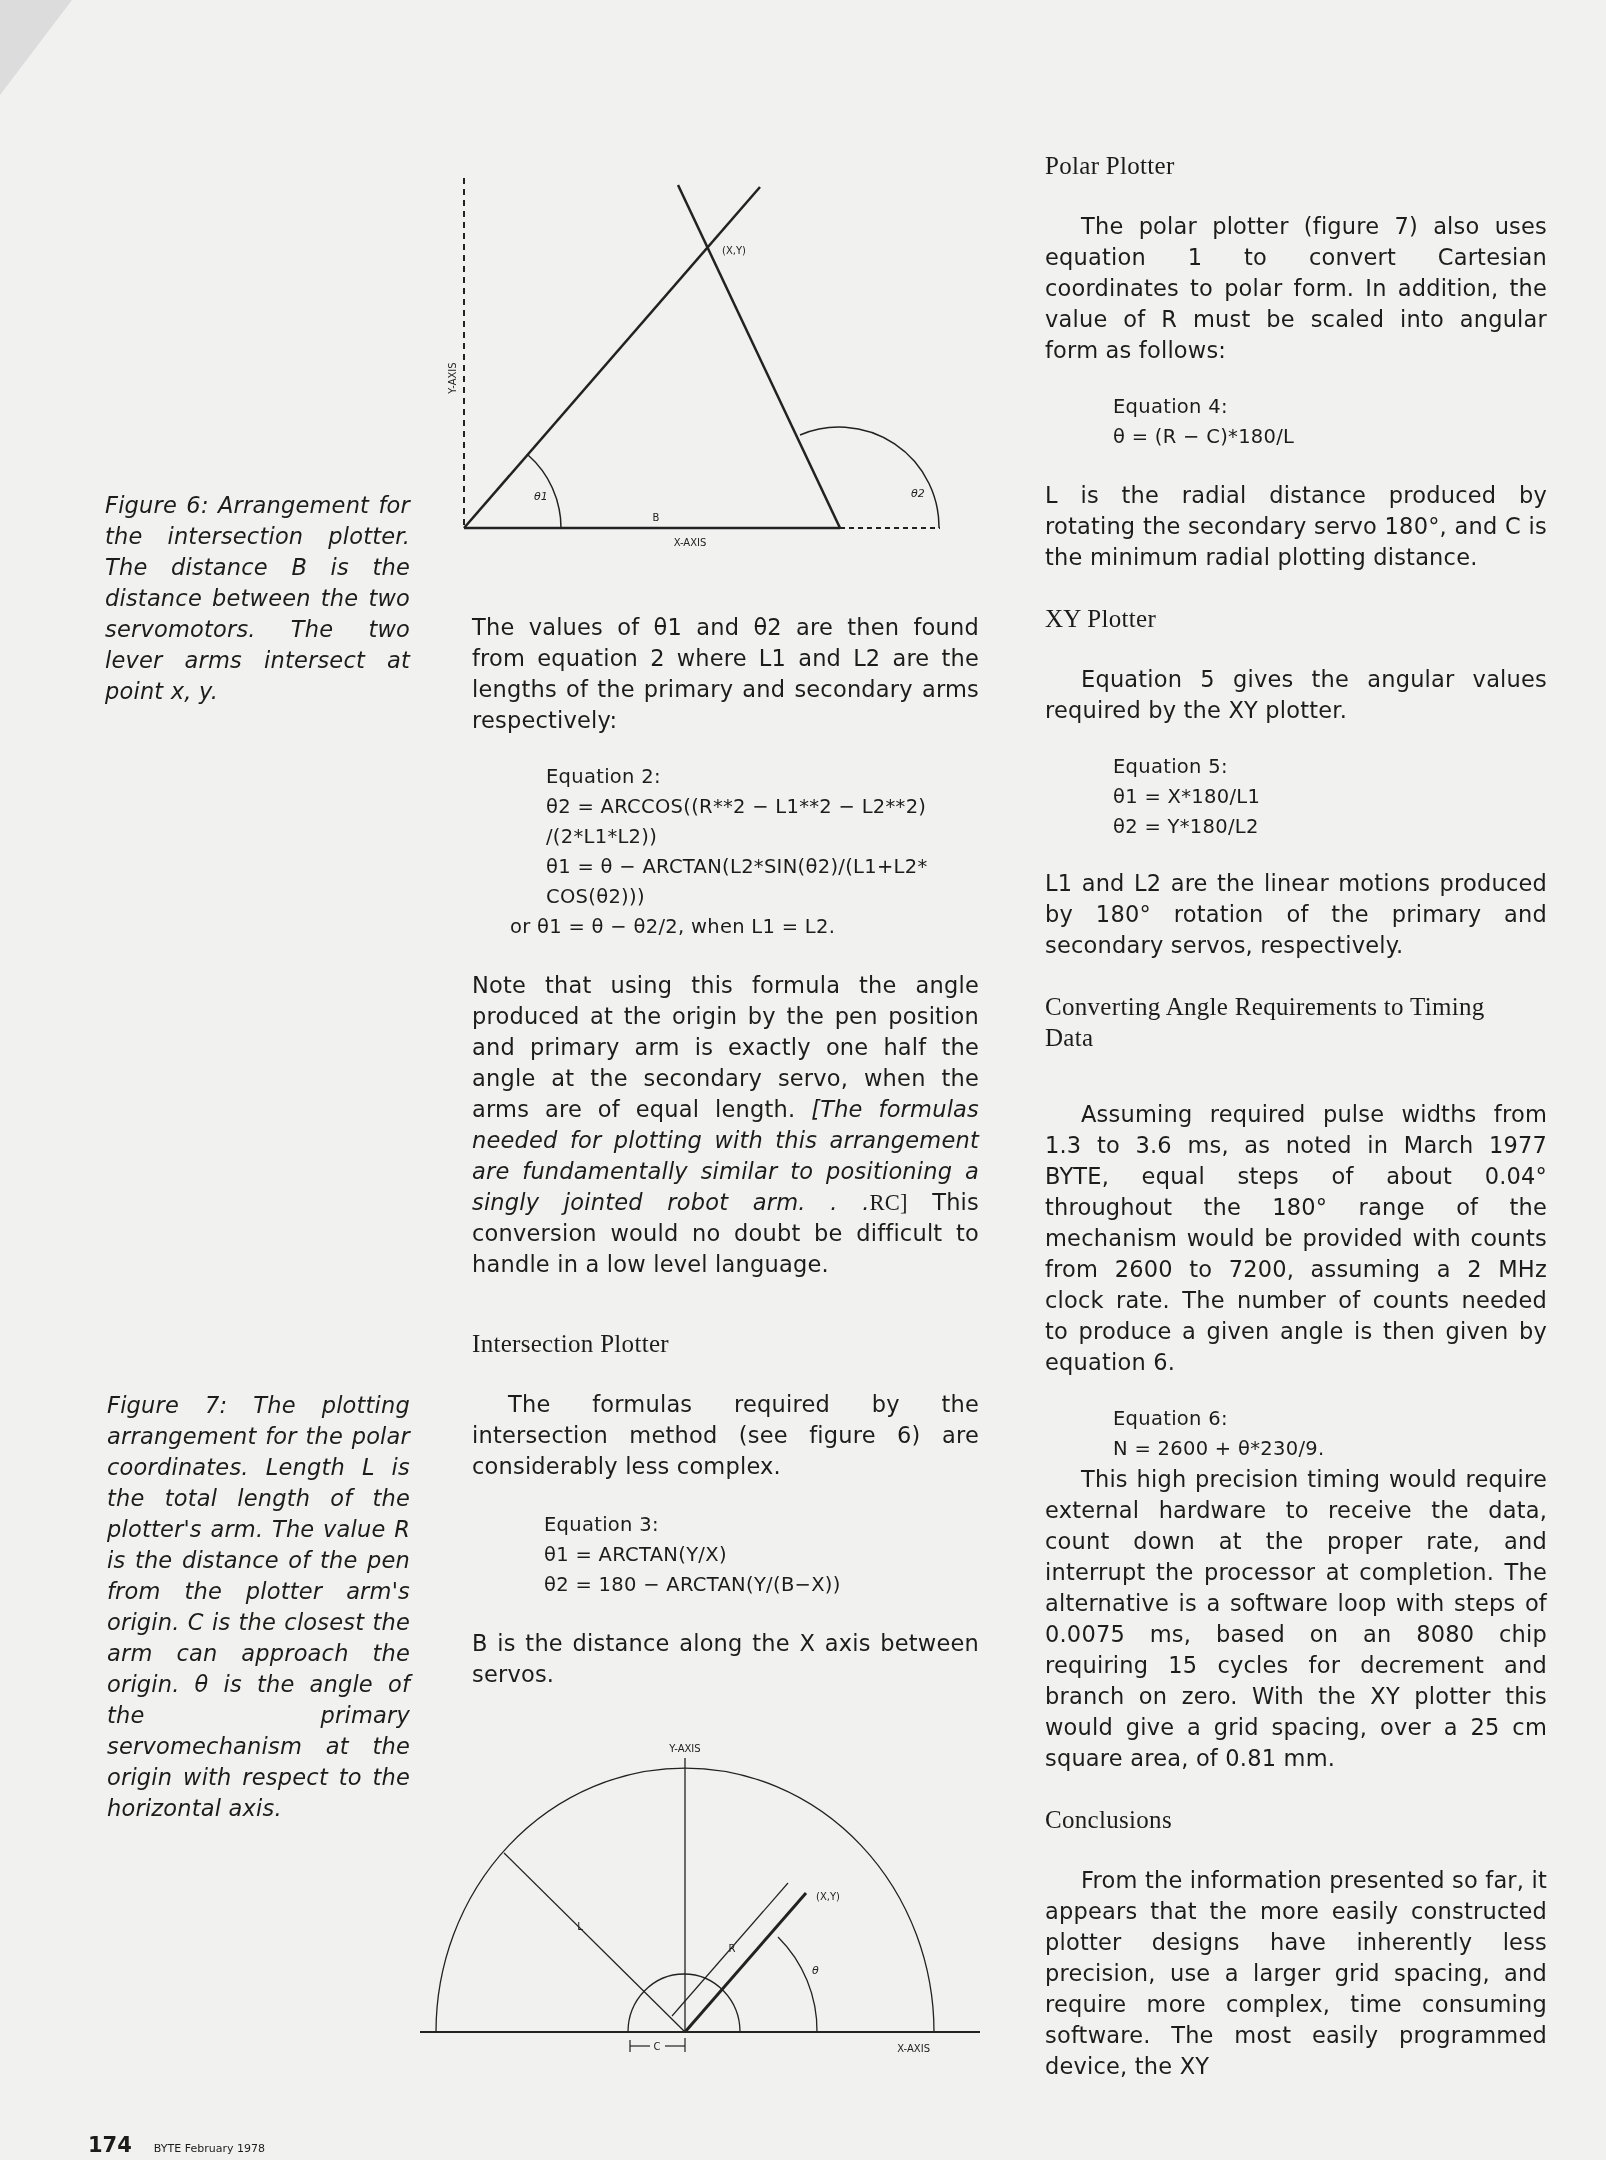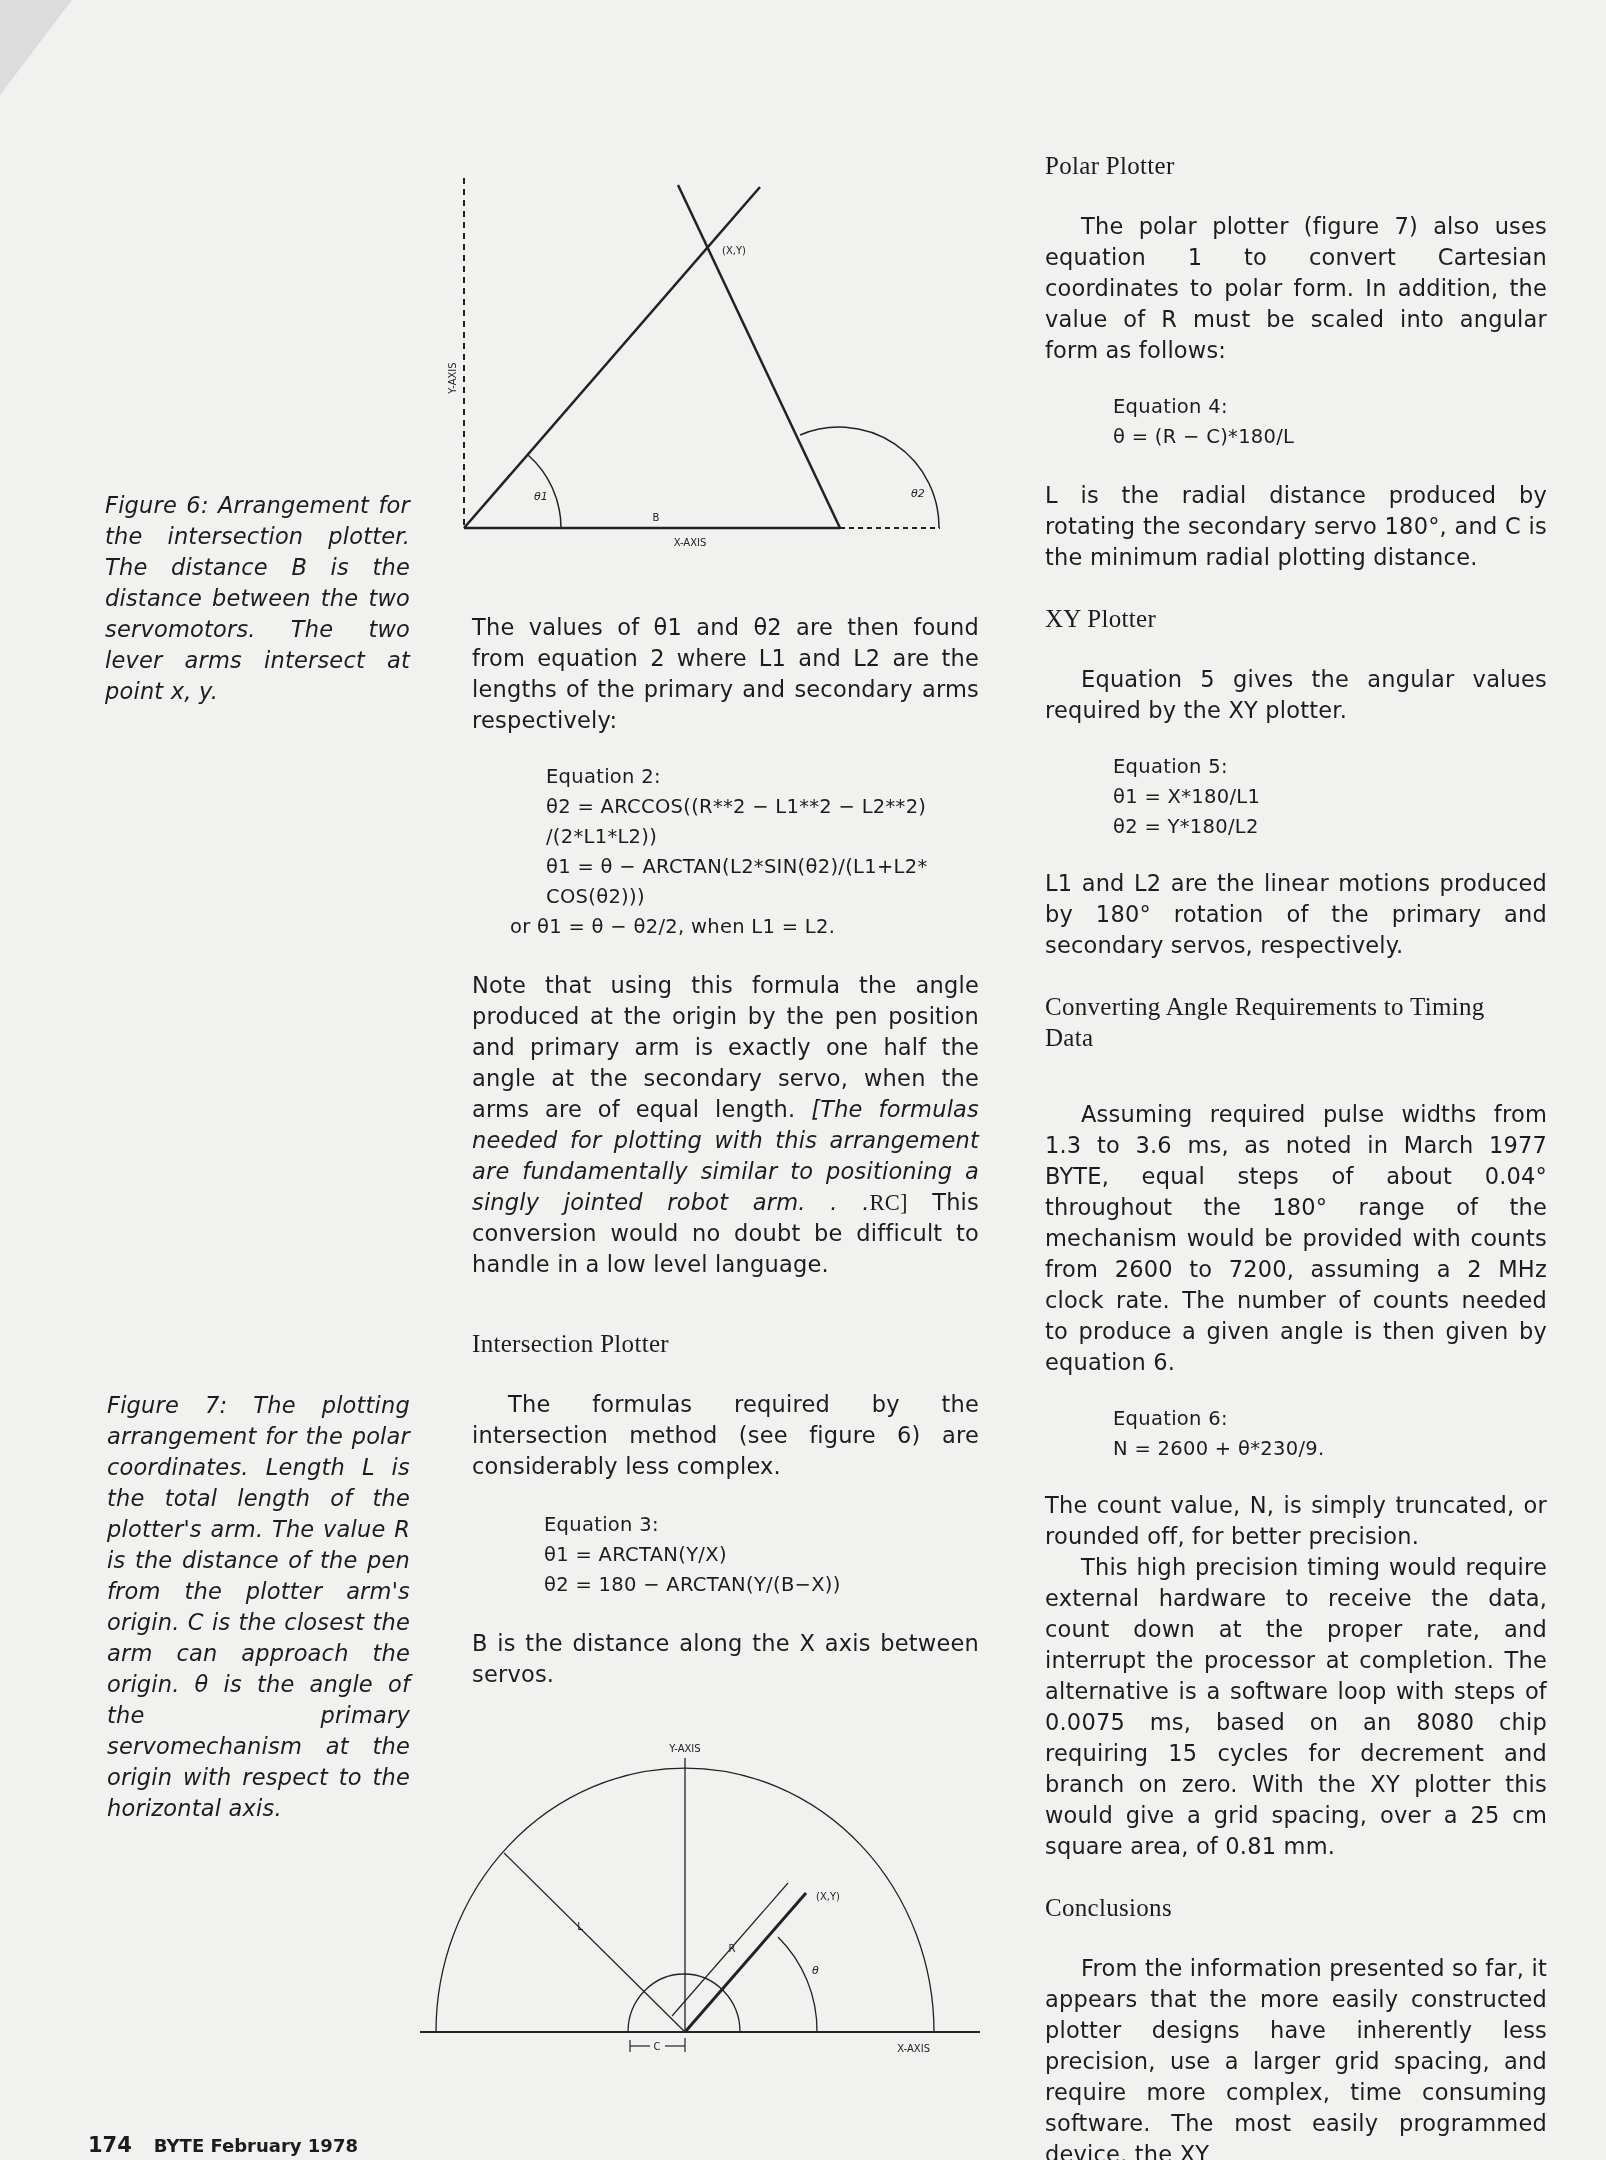--- a/index.html
+++ b/index.html
@@ -15,21 +15,21 @@
   .col { position:absolute; font-size:22.5px; line-height:31px; letter-spacing:0.2px; }
   .just { text-align:justify; }
   .caption { font-style:italic; }
   .heading { font-family:"Liberation Serif", serif; font-size:25px; letter-spacing:0.3px; }
   .indent { text-indent:36px; }
   .eq { font-size:19.5px; line-height:30px; letter-spacing:0.3px; }
   p { margin:0; }
   .ital { font-style:italic; }
   .footer { position:absolute; left:88px; top:2133px; display:flex; align-items:baseline; }
   .pgnum { font-weight:bold; font-size:21px; margin-right:22px; }
-  .pub { font-size:18px;font-weight:bold; }
+  .pub { font-size:11px; }
   svg text { font-family:"DejaVu Sans", sans-serif; fill:#222; }
 </style>
 </head>
 <body>
 
 <div class="corner"></div>
 
 <div class="col caption just" style="left:105px; top:490px; width:305px;">
   <p>Figure 6: Arrangement for the intersection plotter. The distance B is the distance between the two servomotors. The two lever arms intersect at point x, y.</p>
 </div>
@@ -111,21 +111,20 @@
     <div>θ1 = X*180/L1</div>
     <div>θ2 = Y*180/L2</div>
   </div>
   <p style="margin-top:26px;">L1 and L2 are the linear motions produced by 180° rotation of the primary and secondary servos, respectively.</p>
   <div class="heading" style="margin-top:30px; width:440px; text-align:left;">Converting Angle Requirements to Timing Data</div>
   <p class="indent" style="margin-top:46px;">Assuming required pulse widths from 1.3 to 3.6 ms, as noted in March 1977 BYTE, equal steps of about 0.04° throughout the 180° range of the mechanism would be provided with counts from 2600 to 7200, assuming a 2 MHz clock rate. The number of counts needed to produce a given angle is then given by equation 6.</p>
   <div class="eq" style="margin:26px 0 0 68px;">
     <div>Equation 6:</div>
     <div>N = 2600 + θ*230/9.</div>
   </div>
-  <p style="margin-top:26px;">The count value, N, is simply truncated, or rounded off, for better precision.</p>
   <p class="indent">This high precision timing would require external hardware to receive the data, count down at the proper rate, and interrupt the processor at completion. The alternative is a software loop with steps of 0.0075 ms, based on an 8080 chip requiring 15 cycles for decrement and branch on zero. With the XY plotter this would give a grid spacing, over a 25 cm square area, of 0.81 mm.</p>
   <div class="heading" style="margin-top:30px;">Conclusions</div>
   <p class="indent" style="margin-top:30px;">From the information presented so far, it appears that the more easily constructed plotter designs have inherently less precision, use a larger grid spacing, and require more complex, time consuming software. The most easily programmed device, the XY</p>
 </div>
 
 <div class="footer">
   <span class="pgnum">174</span>
   <span class="pub">BYTE February 1978</span>
 </div>
 

